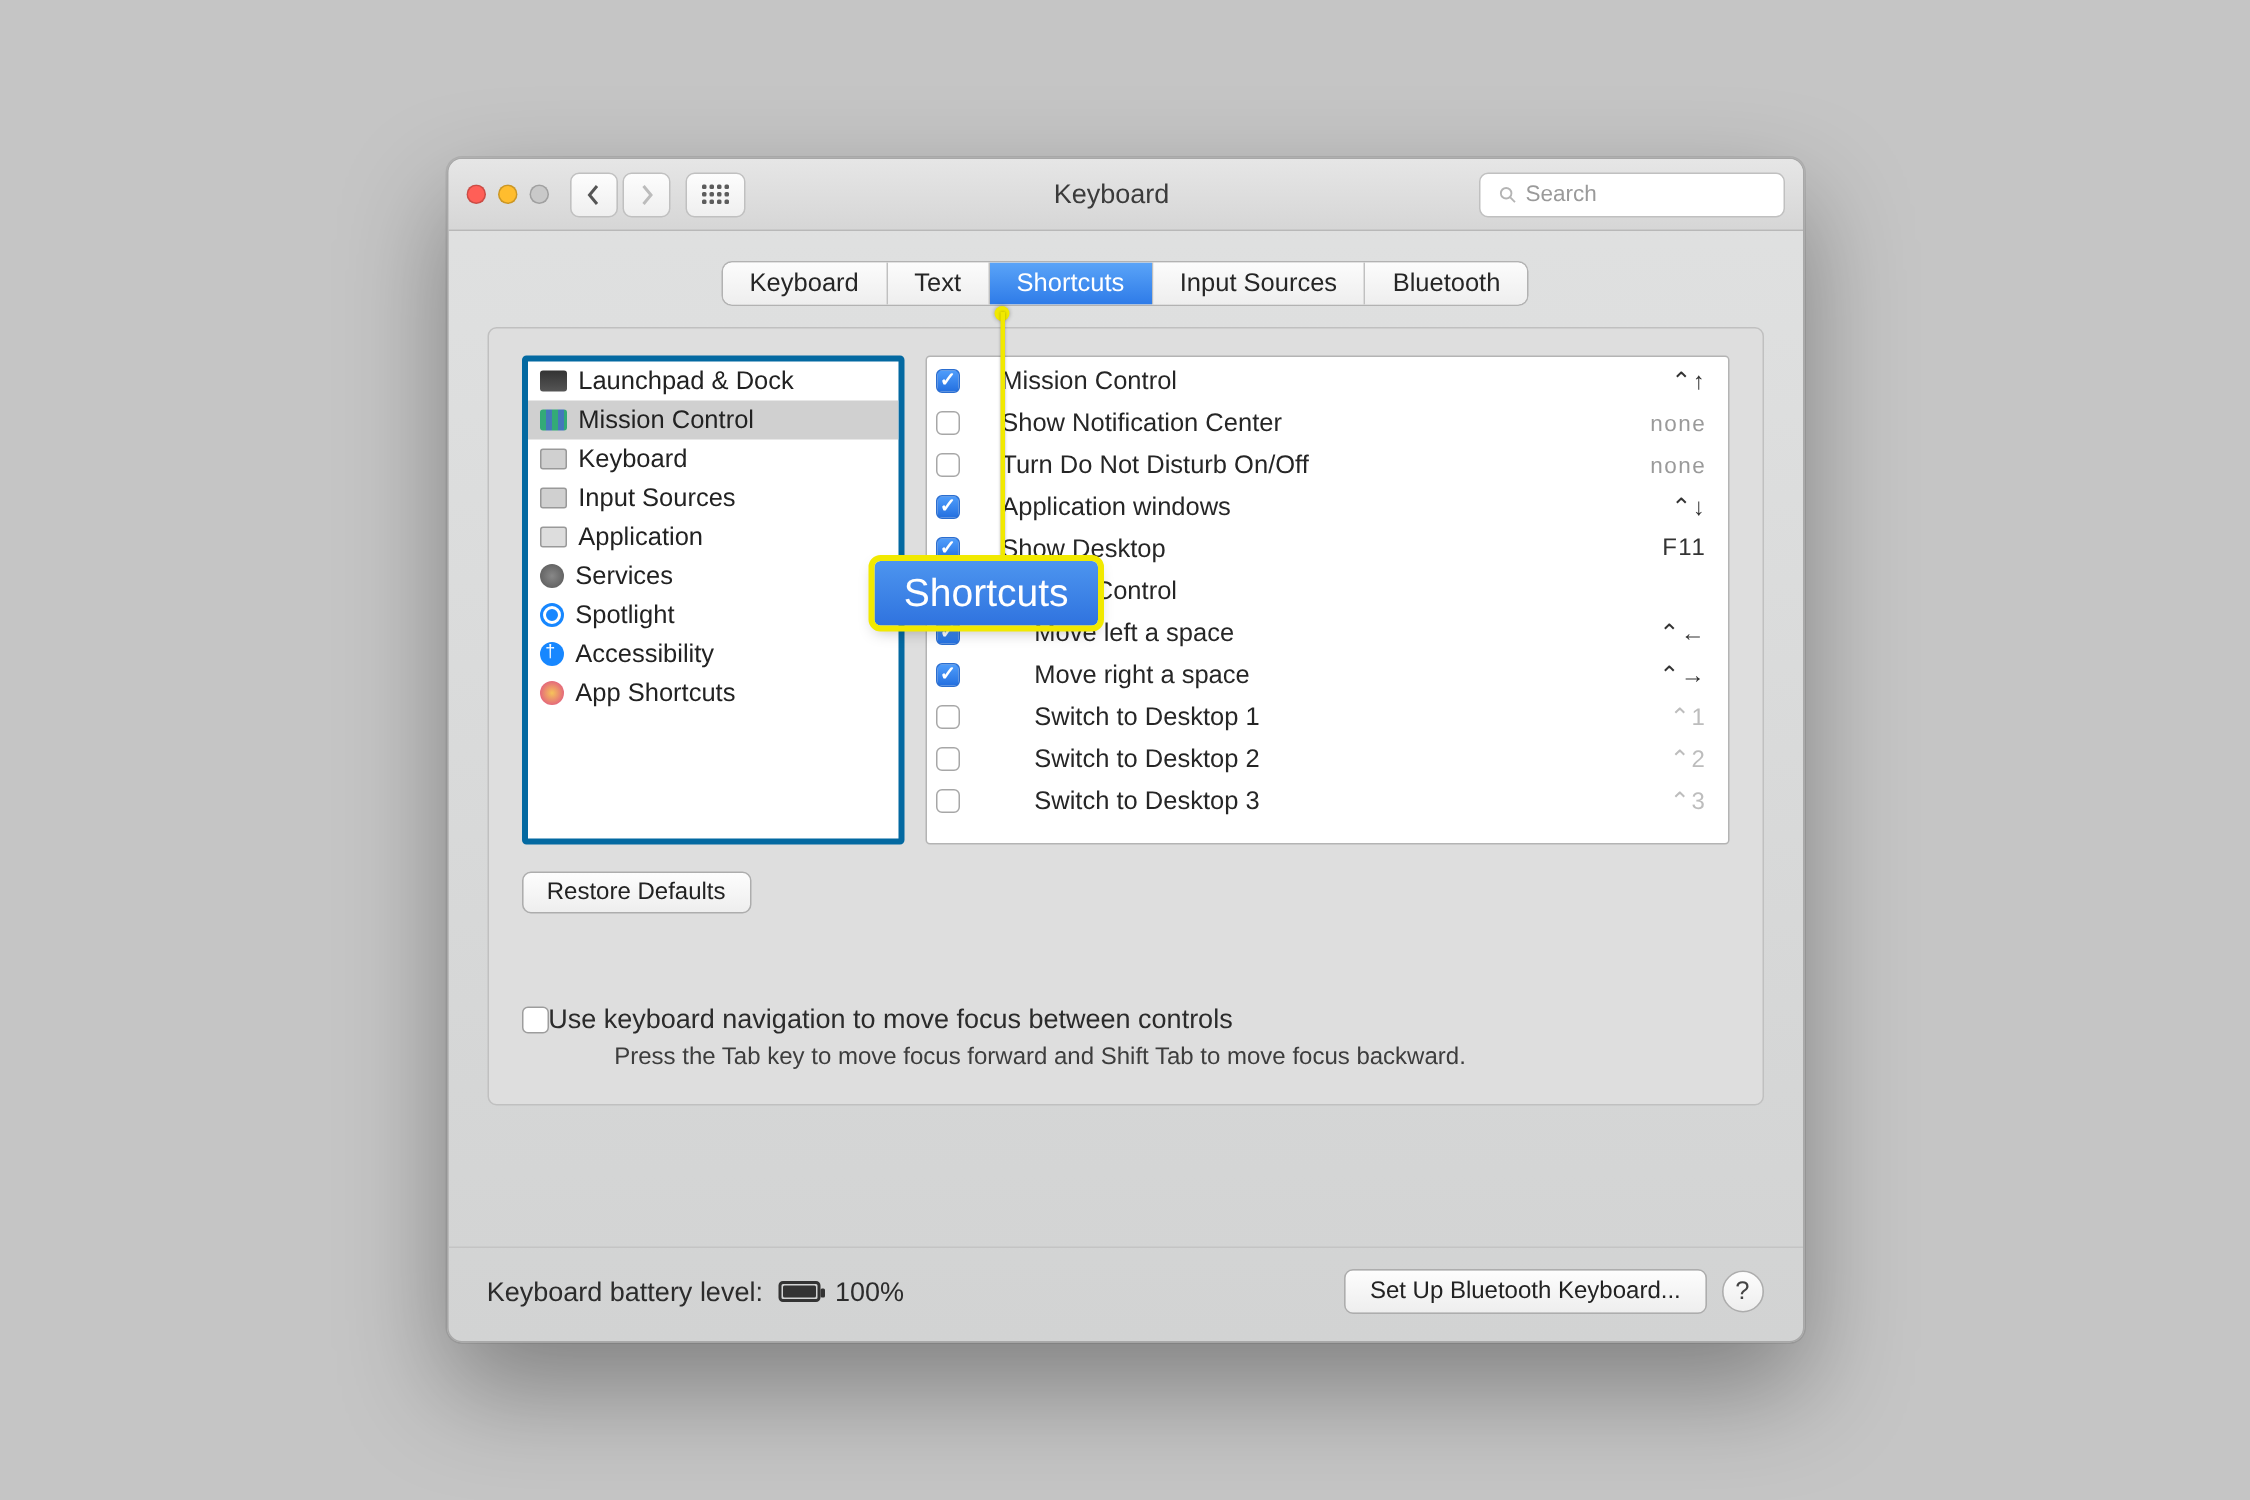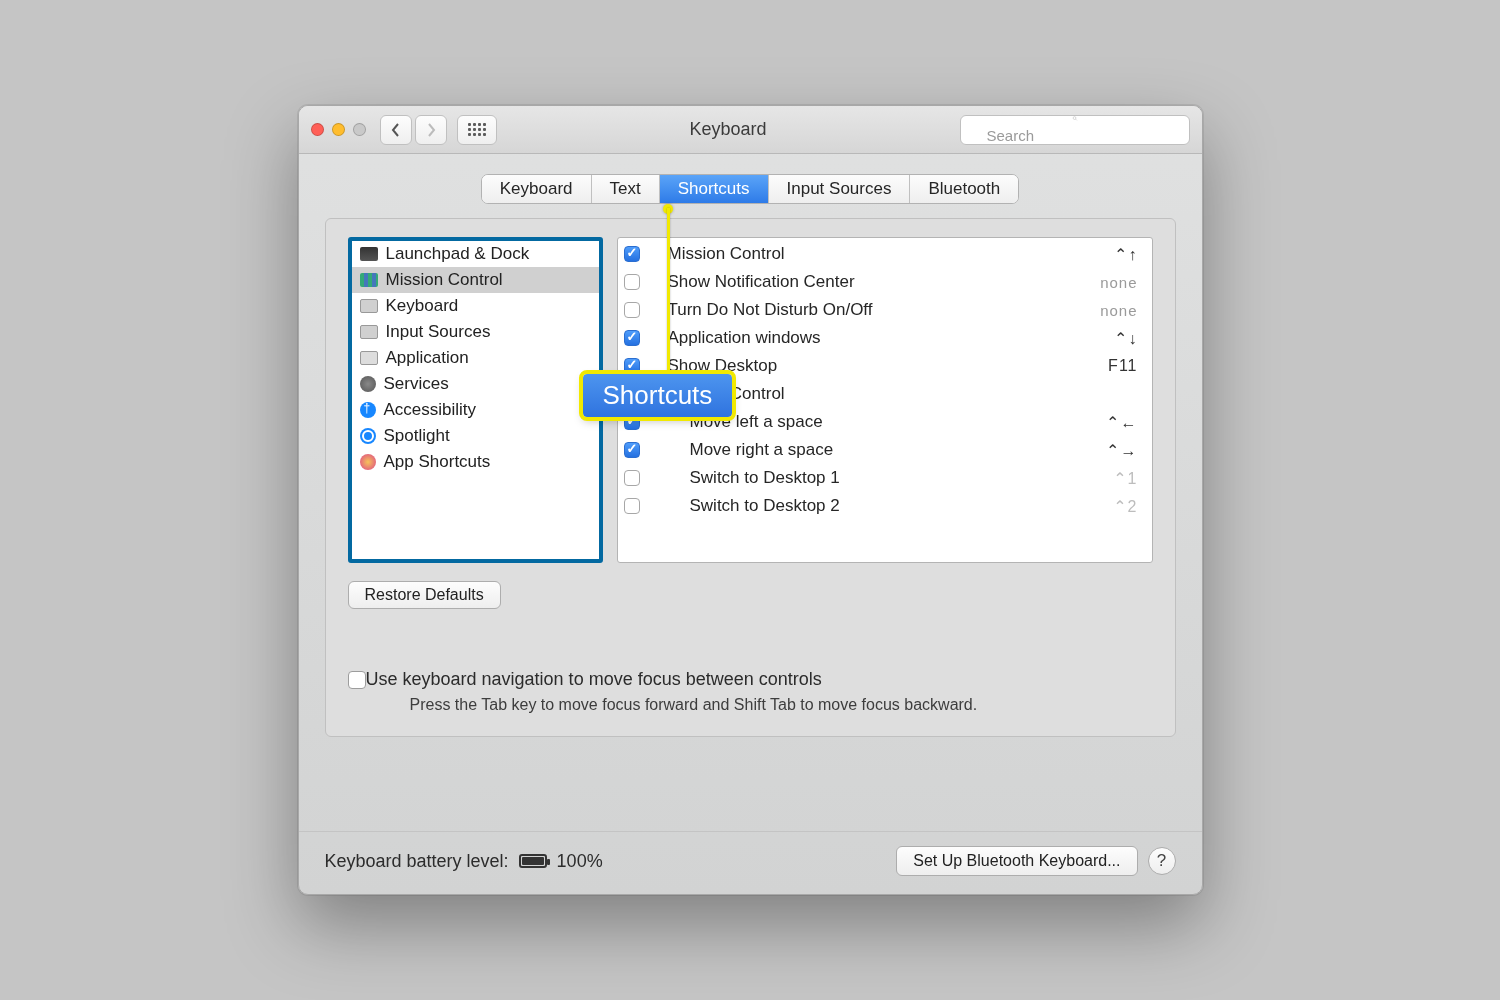--- a/index.html
+++ b/index.html
@@ -43,23 +43,23 @@
 .grid-btn {
   width: 40px; height: 30px; margin-left: 10px;
   border: 1px solid #c0c0c0; border-radius: 6px;
   background: linear-gradient(#fdfdfd, #efefef);
   display:flex;align-items:center;justify-content:center;
 }
 .grid-icon { display:grid; grid-template-columns:repeat(4,3px); grid-template-rows:repeat(3,3px); gap:2px; }
 .grid-icon span { background:#5c5c5c; width:3px;height:3px;border-radius:1px; }
 .title { flex:1; text-align:center; font-size:18px; color:#3b3b3b; font-weight: 500; }
 .search {
-  width: 230px; height: 30px; border:1px solid #c0c0c0; border-radius:6px;
-  background:#fff; display:flex; align-items:center; padding: 0 26px;
-  color:#8f8f8f; gap:6px;flex-direction:column;
+  width: 204px; height: 30px; border:1px solid #c0c0c0; border-radius:6px;
+  background:#fff; display:flex; align-items:center; padding: 0 12px;
+  color:#8f8f8f; gap:6px;
 }
 .search svg { width:14px; height:14px; opacity:0.55; }
 .search input { border:none; outline:none; background:transparent; font-size:15px; width:100%; color:#333; }
 .search input::placeholder { color: #9a9a9a; }
 
 .body { flex:1; padding: 20px 26px 16px 26px; display:flex; flex-direction:column; }
 .tabseg {
   align-self:center; display:flex; border:1px solid #b2b2b2; border-radius:7px;
   overflow:hidden; background: #fff; margin-bottom:14px;
 }
@@ -251,26 +251,26 @@
             </div>
           <div class="row">
               <span class="ico ss"></span>
               <span>Application</span>
             </div>
           <div class="row">
               <span class="ico svc"></span>
               <span>Services</span>
             </div>
           <div class="row">
+              <span class="ico sp"></span>
+              <span>Spotlight</span>
+            </div>
+          <div class="row">
               <span class="ico acc"></span>
               <span>Accessibility</span>
-            </div>
-          <div class="row">
-              <span class="ico sp"></span>
-              <span>Spotlight</span>
             </div>
           <div class="row">
               <span class="ico as"></span>
               <span>App Shortcuts</span>
             </div>
         </div>
 
         <div class="rightlist" id="rightlist">
             <div class="srow ind1">
               <div class="cb checked"></div>
@@ -324,20 +324,26 @@
               <div class="cb"></div>
               <div class="disc"></div>
               <div class="name">Switch to Desktop 1</div>
               <div class="key dim">⌃1</div>
             </div>
             <div class="srow ind2">
               <div class="cb"></div>
               <div class="disc"></div>
               <div class="name">Switch to Desktop 2</div>
               <div class="key dim">⌃2</div>
+            </div>
+            <div class="srow ind2">
+              <div class="cb"></div>
+              <div class="disc"></div>
+              <div class="name">Switch to Desktop 3</div>
+              <div class="key dim">⌃3</div>
             </div>
           </div>
       </div>
 
       <button class="restore">Restore Defaults</button>
 
       <div class="kbnav">
         <div class="kbnav-row">
           <div class="big-cb"></div>
           <span>Use keyboard navigation to move focus between controls</span>

